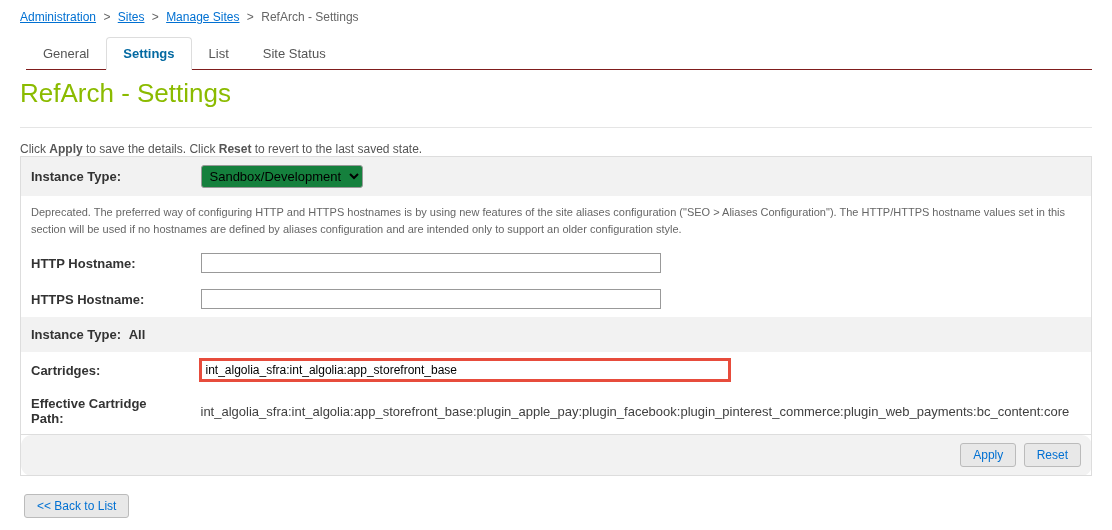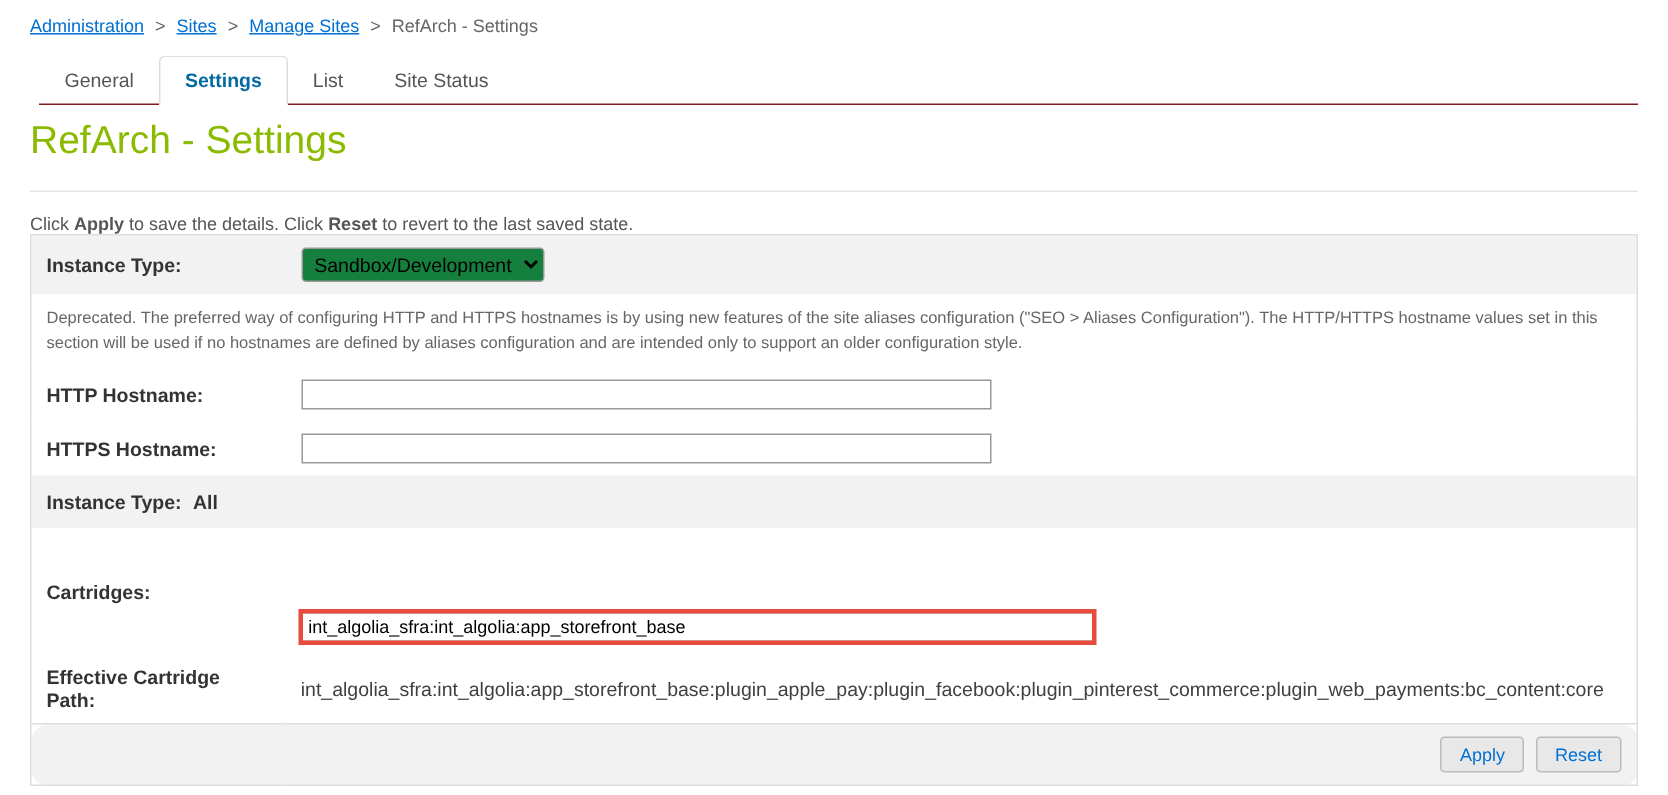--- a/index.html
+++ b/index.html
@@ -98,21 +98,20 @@
       padding: 2px 4px;
       font-family: inherit;
       border: 1px solid #999;
       background: #fff;
     }
     .hostname-input { width: 460px; }
     .cartridges-input {
       width: 528px;
       outline: 3px solid #e74c3c;
       outline-offset: -1px;
-      margin-top: 48px;
     }
     .path-value {
       font-size: 13px;
       color: #404040;
     }
     .button-row {
       background: #f2f2f2;
       padding: 6px 10px;
       text-align: right;
       border-top: 1px solid #ddd;

